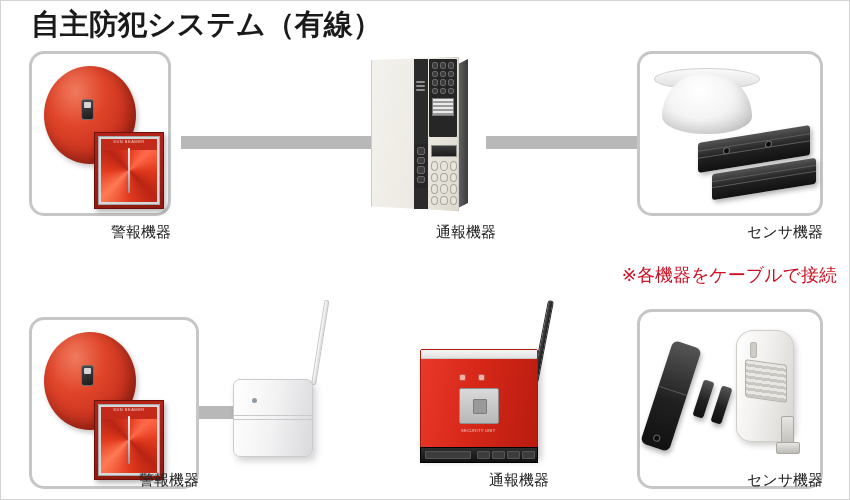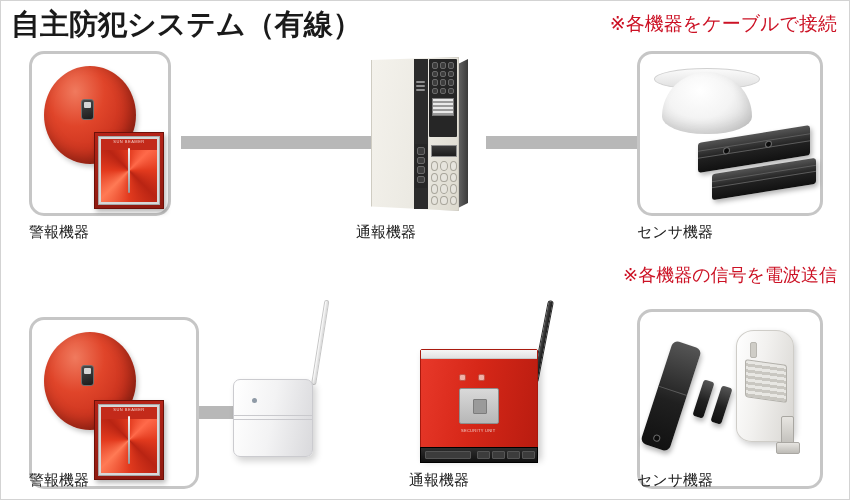--- a/index.html
+++ b/index.html
@@ -26,21 +26,21 @@
     position: absolute; left: 0; top: 0;
     width: 850px; height: 46px;
     display: flex; align-items: center;
   }
   .title {
     font-family: "DejaVu Sans", "Liberation Sans", sans-serif;
     font-weight: bold;
     font-size: 29px;
     letter-spacing: 0px;
     color: #1a1a1a;
-    margin-left: 10px;
+    margin-left: 30px;
     white-space: nowrap;
     line-height: 1;
   }
   .note {
     font-family: "DejaVu Sans", "Liberation Sans", sans-serif;
     font-size: 19px;
     color: #cc1225;
     white-space: nowrap;
     position: absolute;
     right: 14px;
@@ -55,21 +55,21 @@
     position: absolute;
     border: 3px solid #c6c6c6;
     border-radius: 15px;
     background: #ffffff;
   }
   .caption {
     position: absolute;
     font-family: "DejaVu Sans", "Liberation Sans", sans-serif;
     font-size: 15px;
     color: #222;
-    text-align: left;
+    text-align: right;
     white-space: nowrap;
     line-height: 1;
   }
 
   
   .cable {
     position: absolute;
     background: #b8b8b8;
     height: 13px;
   }
@@ -296,21 +296,20 @@
 </style>
 </head>
 <body>
 
 <div id="page">
 
   <div class="section sec1">
 
     <div class="head-row">
       <div class="title">自主防犯システム（有線）</div>
-      <div class="note">※各機器をケーブルで接続</div>
     </div>
 
     <div class="cable" style="left:180px; top:135px; width:190px;"></div>
     <div class="cable" style="left:485px; top:135px; width:180px;"></div>
 
     <div class="devbox" style="left:28px; top:50px; width:142px; height:165px;">
 
       <div class="bell-wrap">
         <div class="bell-dome" style="left:12px; top:12px; width:92px; height:98px;"></div>
         <div class="bell-hub" style="left:49px; top:45px; width:13px; height:21px;"></div>
@@ -402,21 +401,21 @@
         <span class="ridge" style="top:7px;"></span>
         <span class="ridge" style="top:13px;"></span>
       </div>
     </div>
     <div class="caption" style="left:636px; top:224px; width:186px;">センサ機器</div>
   </div>
 
   <div class="section sec2">
 
     <div class="head-row">
-      <div class="note">※各機器の信号を電波送信</div>
+      <div class="note">※各機器をケーブルで接続</div>
     </div>
 
     <div class="cable" style="left:178px; top:155px; width:56px;"></div>
 
     <div class="devbox" style="left:28px; top:66px; width:170px; height:172px;">
       <div class="bell-wrap">
         <div class="bell-dome" style="left:12px; top:12px; width:92px; height:98px;"></div>
         <div class="bell-hub" style="left:49px; top:45px; width:13px; height:21px;"></div>
       </div>
       <div class="flasher" style="left:62px; top:80px; width:70px; height:80px;">

